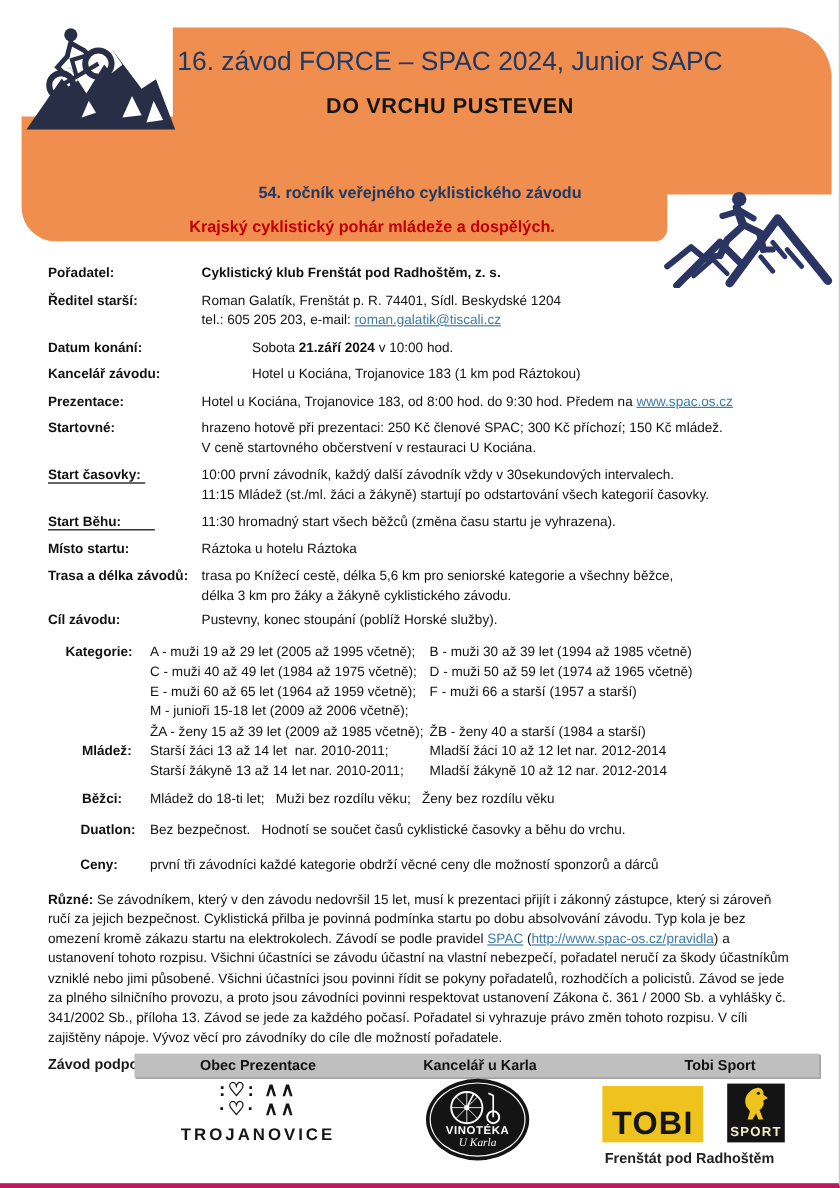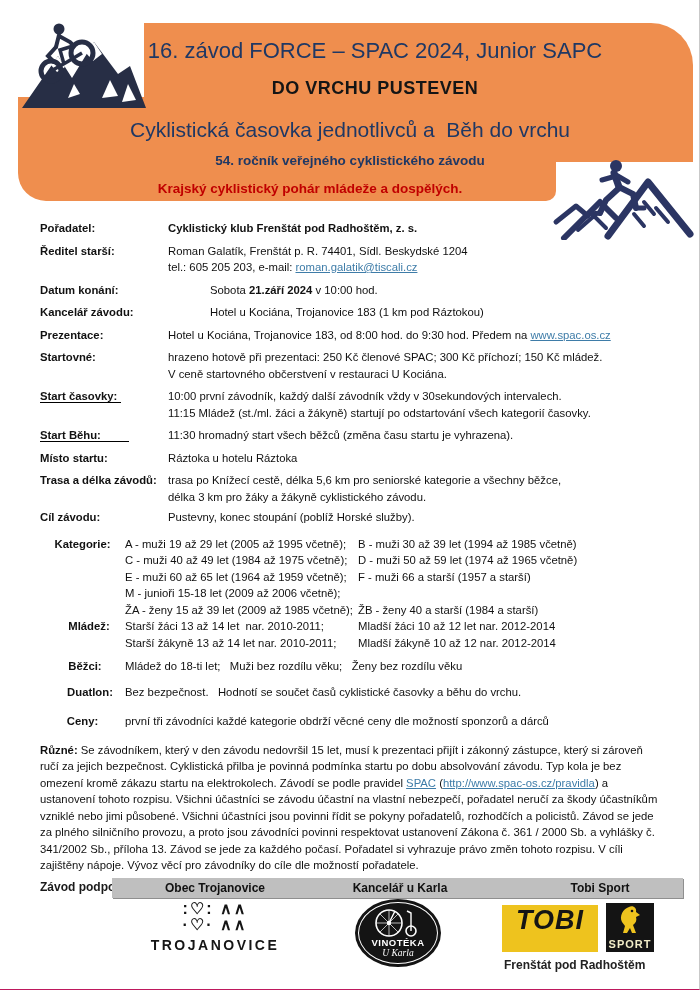--- a/index.html
+++ b/index.html
@@ -10,21 +10,21 @@
     --link:#3E7CA8;
     --logo-navy:#272E45;
     --runner-navy:#2B3563;
     --tobi-yellow:#EEC31E;
   }
   *{margin:0;padding:0;box-sizing:border-box;}
   body{background:#fff;}
   .page{
     position:relative;width:700px;height:990px;background:#fff;
     font-family:"Liberation Sans",sans-serif;color:var(--ink);
-    overflow:hidden;border-right:1px solid #c9c9c9;border-bottom:1px solid #be185d;
+    overflow:hidden;border-right:1px solid #c9c9c9;border-bottom:4px solid #be185d;
   }
   
   .hdr-a{position:absolute;left:144px;top:23px;width:549px;height:139px;background:var(--orange);border-radius:0 42px 0 0;}
   .hdr-b{position:absolute;left:18px;top:97px;width:538px;height:104px;background:var(--orange);border-radius:0 0 10px 28px;}
   .h1{position:absolute;left:50px;top:38px;width:650px;text-align:center;font-size:22px;color:var(--navy);}
   .h2{position:absolute;left:50px;top:78px;width:650px;text-align:center;font-size:18px;font-weight:bold;color:#151515;letter-spacing:.5px;}
   .h3{position:absolute;left:0;top:118px;width:700px;text-align:center;font-size:21px;color:var(--navy);white-space:pre-wrap;}
   .h4{position:absolute;left:0;top:153px;width:700px;text-align:center;font-size:13.5px;font-weight:bold;color:var(--navy);}
   .h5{position:absolute;left:0;top:181px;width:620px;text-align:center;font-size:13.5px;font-weight:bold;color:var(--red);}
   .logo-bike{position:absolute;left:18px;top:22px;}
@@ -58,21 +58,21 @@
   .bar span{position:absolute;top:0;line-height:20px;font-size:12px;font-weight:bold;transform:translateX(-50%);white-space:nowrap;color:#111;}
   .troj{position:absolute;left:145px;top:901px;width:140px;text-align:center;color:#151515;}
   .troj .glyphs{font-size:16px;font-weight:bold;line-height:16px;letter-spacing:2px;}
   .troj .name{margin-top:4px;font-size:14px;font-weight:bold;letter-spacing:2.5px;}
   .vino{position:absolute;left:355px;top:899px;width:86px;height:68px;background:#141414;border-radius:50%;text-align:center;color:#fff;}
   .vino .ring{position:absolute;inset:3px;border:1.5px solid #fff;border-radius:50%;}
   .vino svg{position:absolute;left:18px;top:6px;}
   .vino .vtx{position:absolute;left:0;top:38px;width:100%;font-size:9.5px;font-weight:bold;letter-spacing:.5px;}
   .vino .vscript{position:absolute;left:0;top:49px;width:100%;font-family:"Liberation Serif",serif;font-style:italic;font-size:9.5px;}
   .tobi{position:absolute;left:502px;top:903px;width:170px;}
-  .tobi .ybox{position:absolute;left:0;top:2px;width:96px;height:47px;background:var(--tobi-yellow);display:flex;align-items:flex-start;justify-content:center;font-style:italic;}
+  .tobi .ybox{position:absolute;left:0;top:2px;width:84px;height:47px;background:var(--tobi-yellow);display:flex;align-items:flex-end;justify-content:center;}
   .tobi .ybox span{font-size:27px;font-weight:bold;color:#151515;letter-spacing:1px;}
   .tobi .bbox{position:absolute;left:104px;top:0;width:48px;height:49px;background:#141414;text-align:center;}
   .tobi .bbox .sport{position:absolute;bottom:2px;width:100%;font-size:11px;font-weight:bold;color:#F2EDC8;letter-spacing:1px;}
   .tobi .sub{position:absolute;left:2px;top:55px;width:168px;font-size:12px;font-weight:bold;color:#222;white-space:nowrap;}
 </style>
 </head>
 <body>
 
 <div class="page">
 
@@ -89,21 +89,20 @@
     <circle cx="33" cy="49" r="10" fill="none" stroke="#272E45" stroke-width="5"></circle>
     <circle cx="64" cy="31" r="11" fill="none" stroke="#272E45" stroke-width="5"></circle>
     <path d="M33,49 L49,40 L64,31 M46,42 L42,28 L55,24" fill="none" stroke="#272E45" stroke-width="3.5"></path>
     <circle cx="41" cy="7" r="5.5" fill="#272E45"></circle>
     <path d="M41,13 L38,25 M41,14 L52,20 L56,24" fill="none" stroke="#272E45" stroke-width="4" stroke-linecap="round"></path>
     <path d="M38,25 L30,34 L36,40" fill="none" stroke="#272E45" stroke-width="4" stroke-linecap="round"></path>
   </svg>
 
   <div class="h1">16. závod FORCE – SPAC 2024, Junior SAPC</div>
   <div class="h2">DO VRCHU PUSTEVEN</div>
-  <div class="h3">Cyklistická časovka jednotlivců a  Běh do vrchu</div>
   <div class="h4">54. ročník veřejného cyklistického závodu</div>
   <div class="h5">Krajský cyklistický pohár mládeže a dospělých.</div>
 
   <svg class="logo-runner" width="150" height="84" viewBox="0 0 150 84">
     <g stroke="#2B3563" fill="none" stroke-linecap="round" stroke-linejoin="round">
       <path d="M8,66 L28,50 L40,60" stroke-width="5"></path>
       <path d="M16,82 L52,46 L68,62" stroke-width="6"></path>
       <path d="M60,80 L100,26 L142,78" stroke-width="7"></path>
       <path d="M96,46 L106,58 M86,58 L96,70 M108,52 L120,66" stroke-width="4"></path>
       <path d="M30,74 L46,60 L58,72" stroke-width="4"></path>
@@ -199,21 +198,21 @@
 
     <div class="krow mb12">
       <span class="lbl85">Ceny:</span><span class="val">první tři závodníci každé kategorie obdrží věcné ceny dle možností sponzorů a dárců</span>
     </div>
 
     <p class="ruzne"><span class="b">Různé:</span><span> Se závodníkem, který v den závodu nedovršil 15 let, musí k prezentaci přijít i zákonný zástupce, který si zároveň ručí za jejich bezpečnost. Cyklistická přilba je povinná podmínka startu po dobu absolvování závodu. Typ kola je bez omezení kromě zákazu startu na elektrokolech. Závodí se podle pravidel </span><a class="lnk">SPAC</a><span> (</span><a class="lnk">http://www.spac-os.cz/pravidla</a><span>) a ustanovení tohoto rozpisu. Všichni účastníci se závodu účastní na vlastní nebezpečí, pořadatel neručí za škody účastníkům vzniklé nebo jimi působené. Všichni účastníci jsou povinni řídit se pokyny pořadatelů, rozhodčích a policistů. Závod se jede za plného silničního provozu, a proto jsou závodníci povinni respektovat ustanovení Zákona č. 361 / 2000 Sb. a vyhlášky č. 341/2002 Sb., příloha 13. Závod se jede za každého počasí. Pořadatel si vyhrazuje právo změn tohoto rozpisu. V cíli zajištěny nápoje. Vývoz věcí pro závodníky do cíle dle možností pořadatele.</span></p>
   </div>
 
   <div class="sup-label">Závod podpořili:</div>
   <div class="bar">
-    <span style="left:103px">Obec Trojanovice</span>
+    <span style="left:103px">Obec Prezentace</span>
     <span style="left:288px">Kancelář u Karla</span>
     <span style="left:488px">Tobi Sport</span>
   </div>
 
   <div class="troj">
     <div class="glyphs">
         <div>:♡: ∧∧</div>
         <div>·♡· ∧∧</div>
       </div>
     <div class="name">TROJANOVICE</div>

